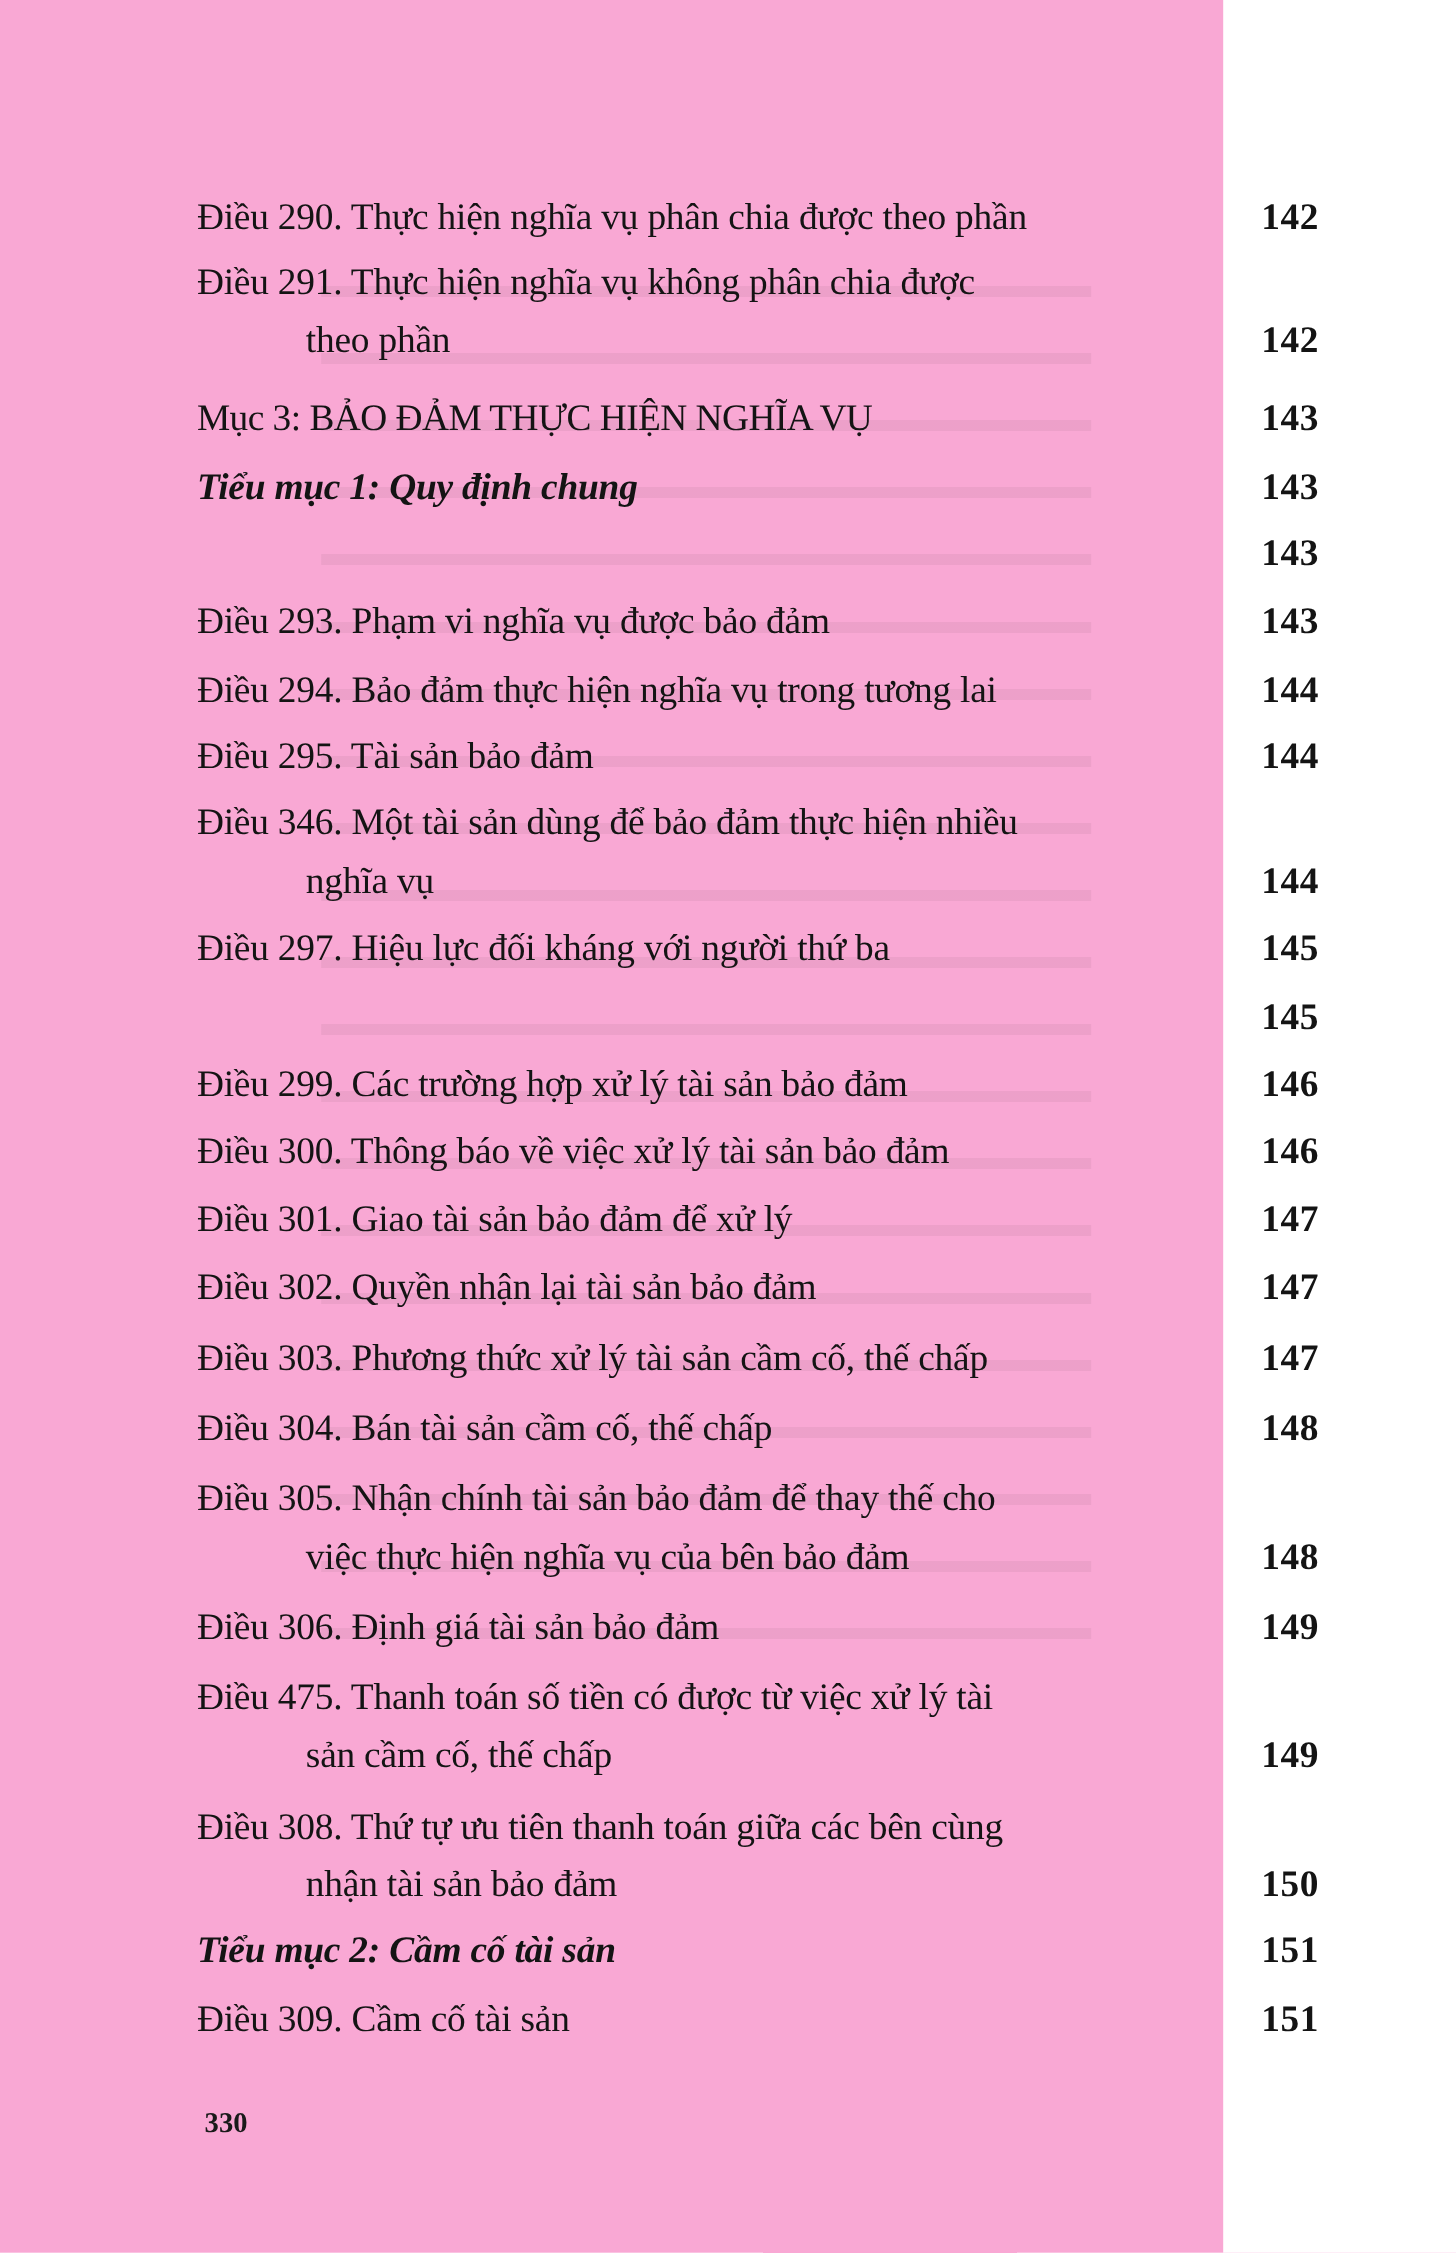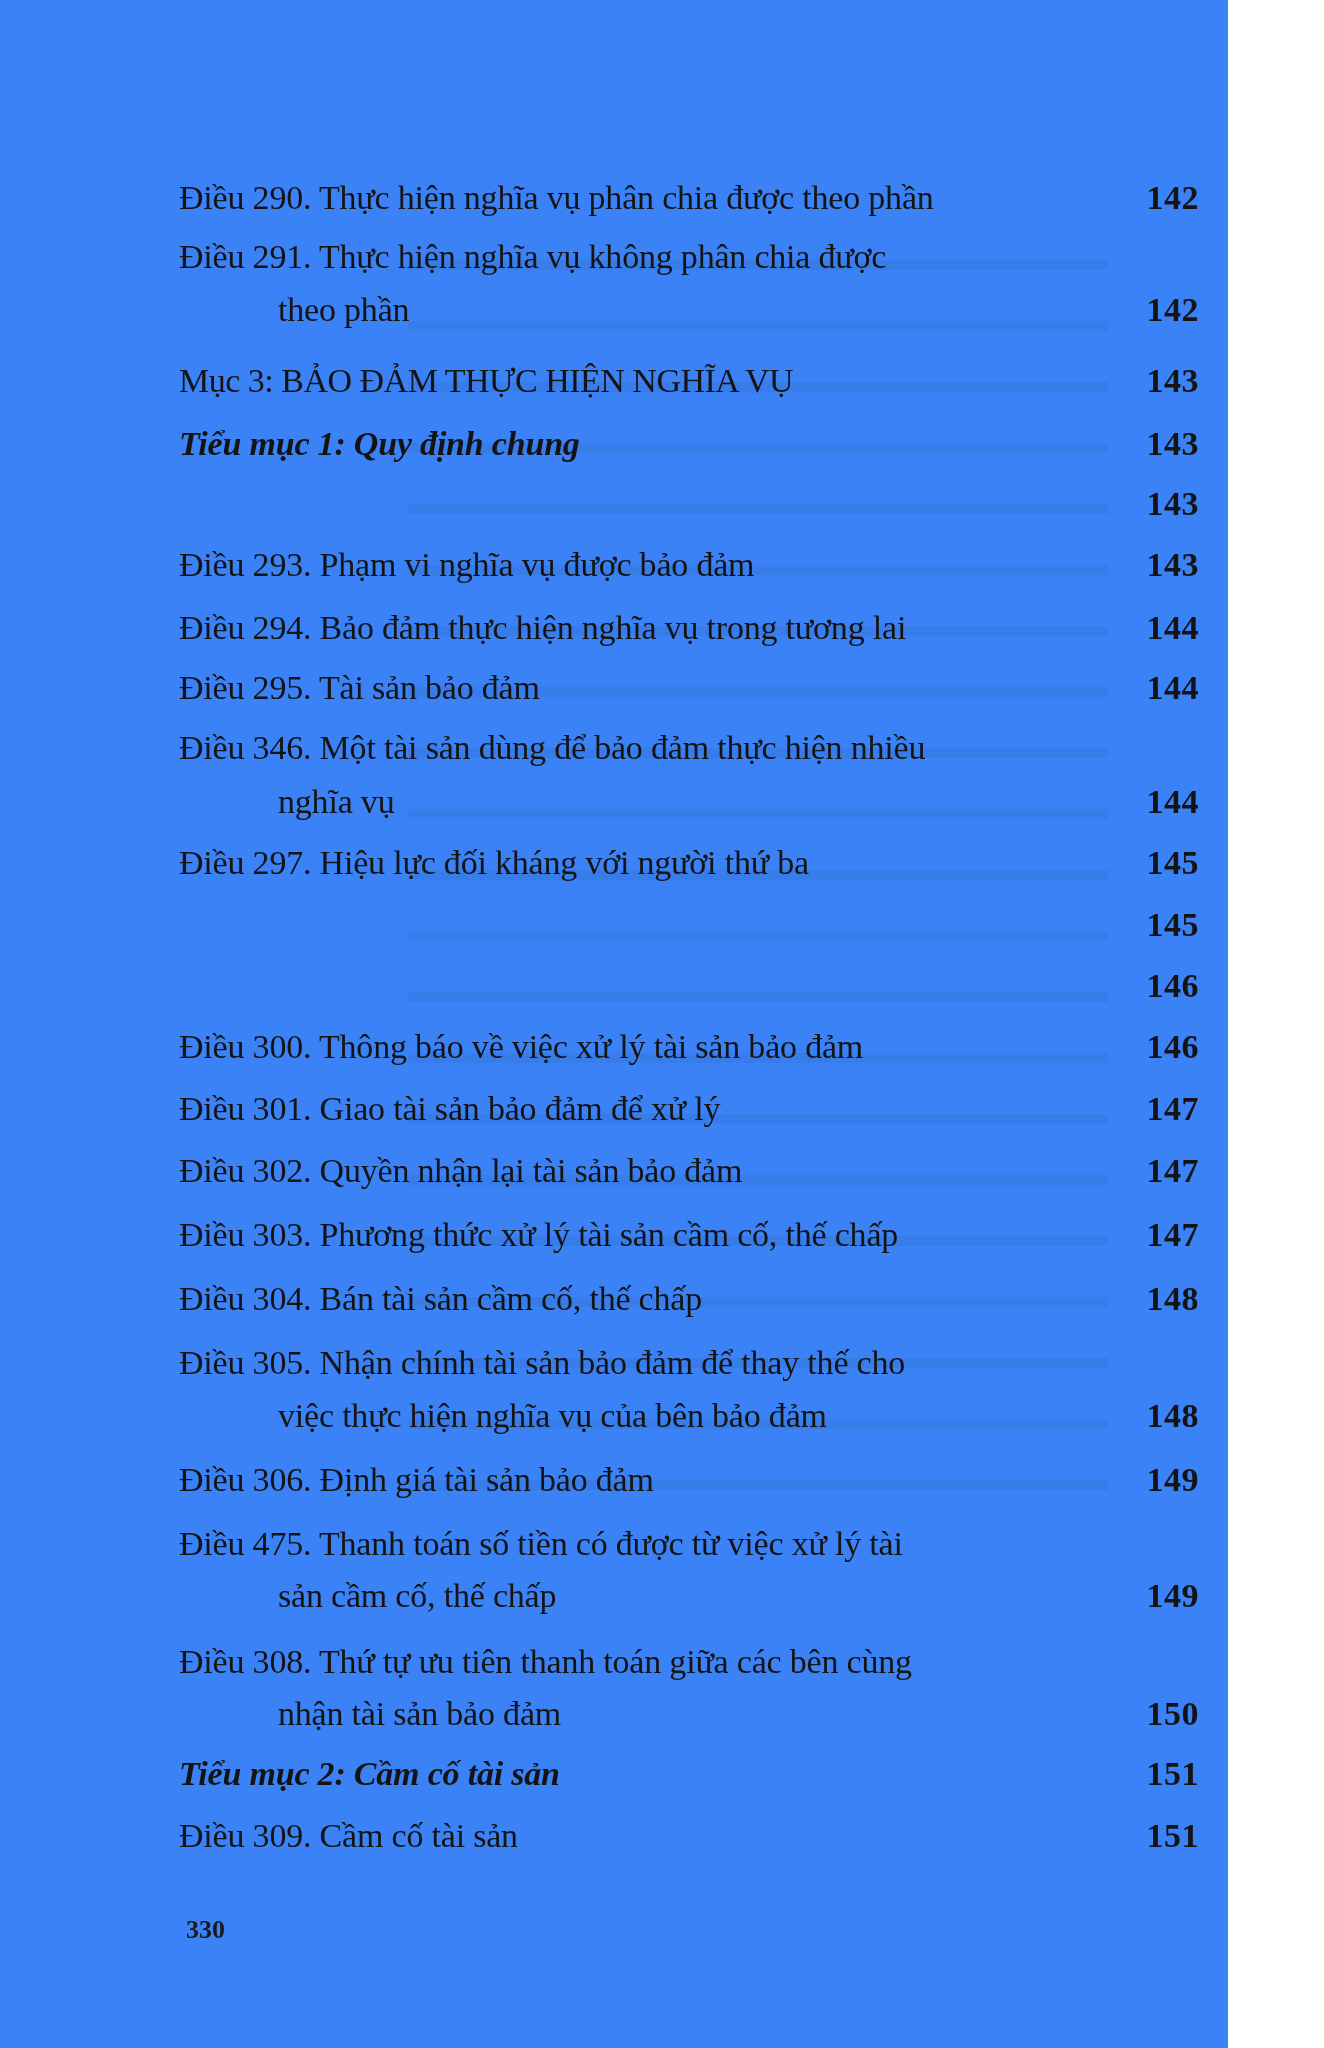--- a/index.html
+++ b/index.html
@@ -1,20 +1,20 @@
 <!DOCTYPE html>
 <html><head>
 <meta charset="utf-8">
 <style>
   html, body { margin: 0; padding: 0; }
   body {
     width: 1324px; height: 2048px; background: #ffffff; position: relative; overflow: hidden;
     font-family: "Liberation Serif", "DejaVu Serif", serif; color: #141414;
   }
-  .page { position: absolute; left: 0; top: 0; width: 1228px; height: 2048px; background: #3b82f6; }
+  .page { position: absolute; left: 0; top: 0; width: 1112px; height: 2048px; background: #f9a8d4; }
   .toc { position: absolute; left: 179px; top: 0; width: 1020px; }
   .row {
     position: absolute; left: 0; width: 1020px; height: 60px;
     font-size: 34px; line-height: 60px; white-space: nowrap;
   }
   .row .title { position: absolute; left: 0; top: 0; letter-spacing: -0.2px; }
   .row.indent .title { left: 99px; }
   .row .pg { position: absolute; right: 0; top: 0; text-align: right; font-weight: bold; letter-spacing: 0.5px;}
   .row.italic .title { font-style: italic; font-weight: bold; }
   .row.heading .title { letter-spacing: -0.5px; }
@@ -72,20 +72,21 @@
         <span class="pg">144</span>
       </div>
     <div class="row" style="top:833px">
         <span class="title">Điều 297. Hiệu lực đối kháng với người thứ ba</span>
         <span class="pg">145</span>
       </div>
     <div class="row" style="top:895px">
         <span class="pg">145</span>
       </div>
     <div class="row" style="top:956px">
+        <span class="title">Điều 299. Các trường hợp xử lý tài sản bảo đảm</span>
         <span class="pg">146</span>
       </div>
     <div class="row" style="top:1017px">
         <span class="title">Điều 300. Thông báo về việc xử lý tài sản bảo đảm</span>
         <span class="pg">146</span>
       </div>
     <div class="row" style="top:1079px">
         <span class="title">Điều 301. Giao tài sản bảo đảm để xử lý</span>
         <span class="pg">147</span>
       </div>

